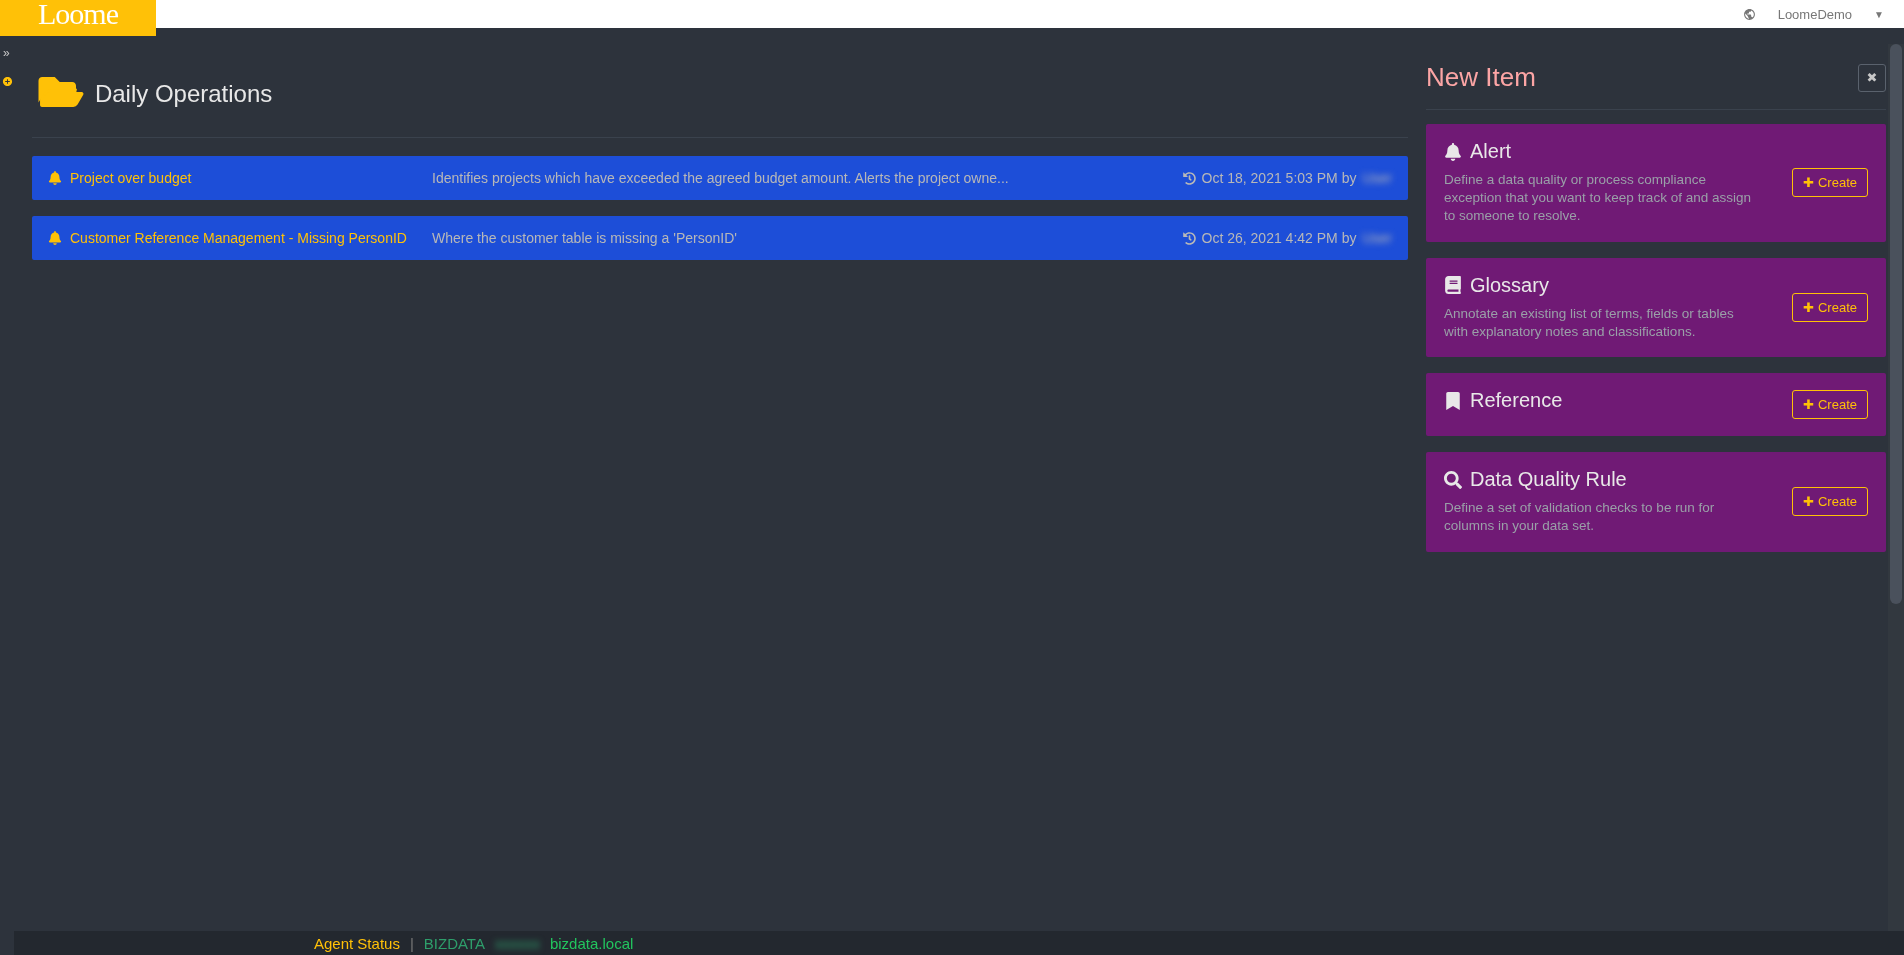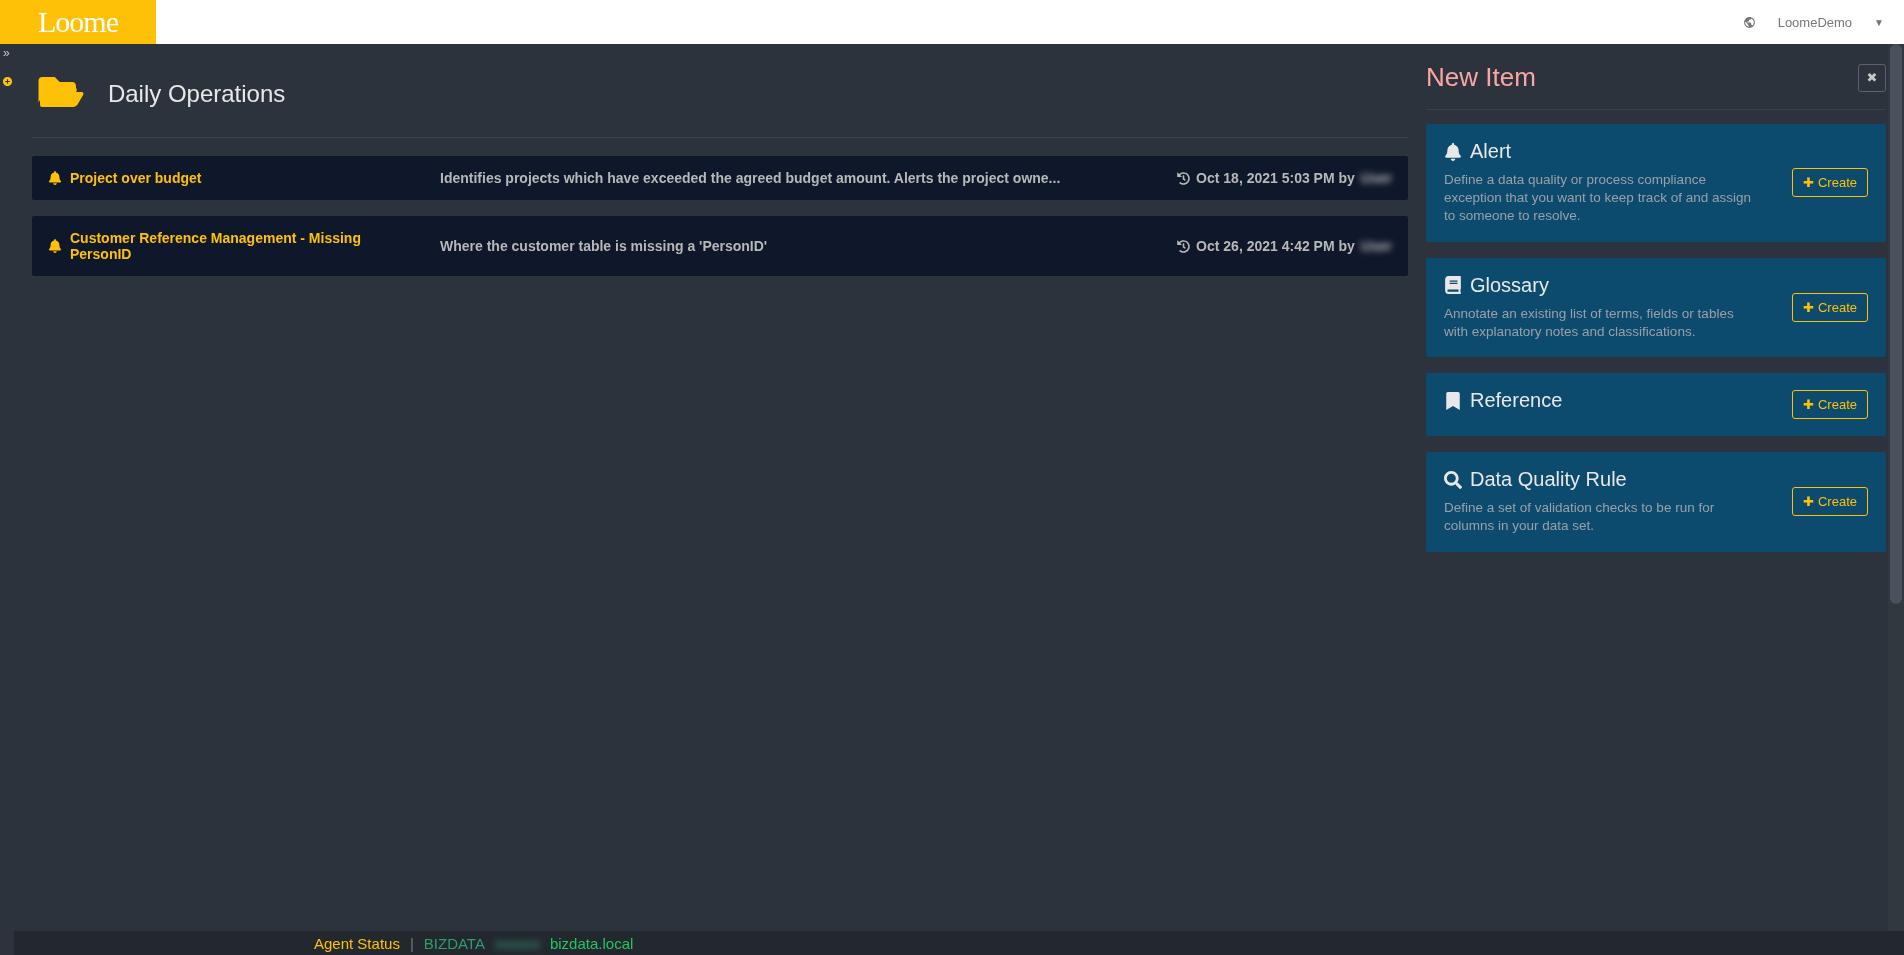--- a/index.html
+++ b/index.html
@@ -9,21 +9,21 @@
   color: #c8c8c8;
   background: #2d333c;
   width: 1904px;
   height: 955px;
   overflow: hidden;
   position: relative;
 }
 
 
 .header {
-  height: 44px;
+  height: 28px;
   background: #fff;
   display: flex;
   align-items: center;
   justify-content: space-between;
   padding-right: 20px;
 }
 .logo-box {
   background: #FFC107;
   height: 44px;
   width: 156px;
@@ -82,45 +82,44 @@
   display: flex;
 }
 .content {
   flex: 1;
   padding: 28px 18px 18px 18px;
   overflow: hidden;
 }
 .page-title-row {
   display: flex;
   align-items: center;
-  gap: 22px;
+  gap: 9px;
   padding-bottom: 12px;
 }
 .folder-icon svg { width: 50px; height: 40px; fill: #FFC107; }
 .page-title {
   font-size: 24px;
   font-weight: 400;
   color: #e8e8e8;
 }
 .title-divider {
   border: none;
   border-top: 1px solid #3a424d;
   margin: 10px 0 18px 0;
 }
 
 
 .item-row {
-  background: #0f172a;
+  background: #1d4ed8;
   border-radius: 2px;
   padding: 14px 16px;
   margin-bottom: 16px;
   display: flex;
   align-items: center;
-  gap: 16px;
-  font-weight: bold;
+  gap: 8px;
 }
 .item-name-cell {
   width: 376px;
   display: flex;
   align-items: center;
   gap: 8px;
   color: #FFC107;
   font-size: 14px;
 }
 .item-name-cell svg { width: 14px; height: 14px; fill: #FFC107; flex-shrink: 0; }
@@ -170,21 +169,21 @@
   color: #c8c8c8;
   cursor: pointer;
   font-size: 13px;
 }
 .panel-divider {
   border: none;
   border-top: 1px solid #3a424d;
   margin: 8px 0 14px 0;
 }
 .card {
-  background: #0c4a6e;
+  background: #701a75;
   border-radius: 2px;
   padding: 16px 18px;
   margin-bottom: 16px;
   display: flex;
   align-items: center;
   gap: 32px;
 }
 .card-body { flex: 1; }
 .card-title {
   font-size: 20px;

